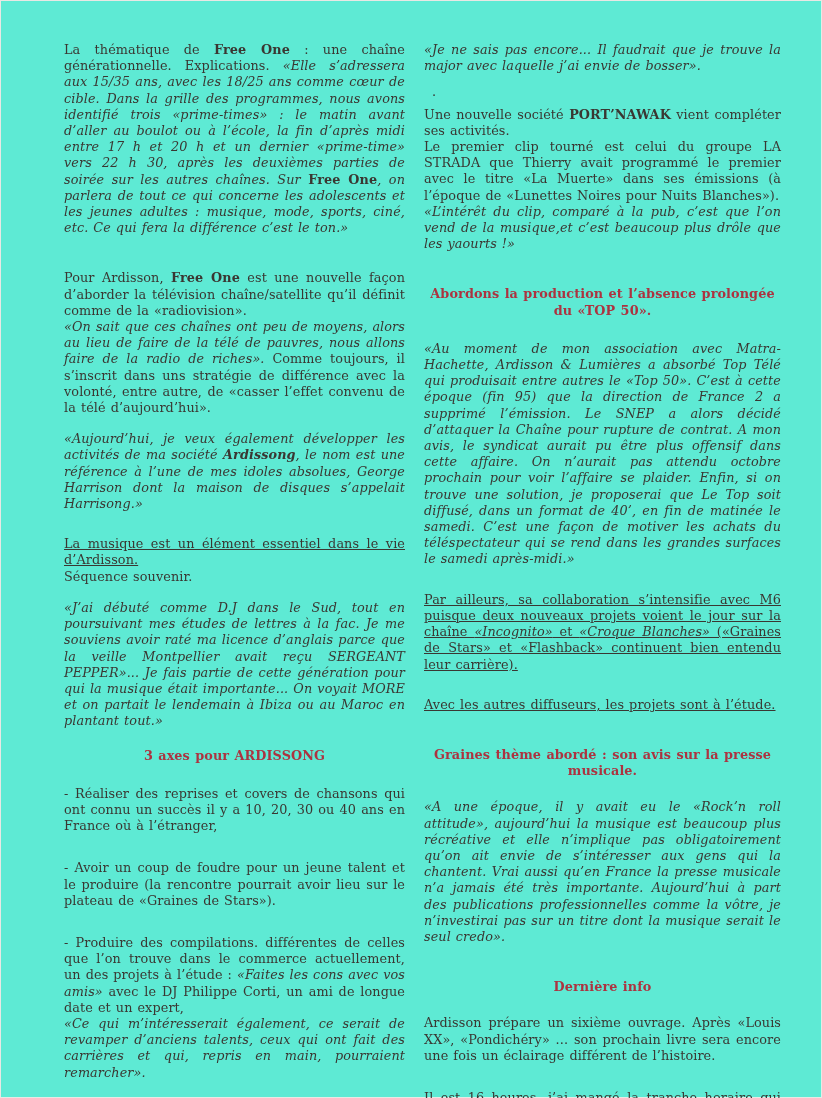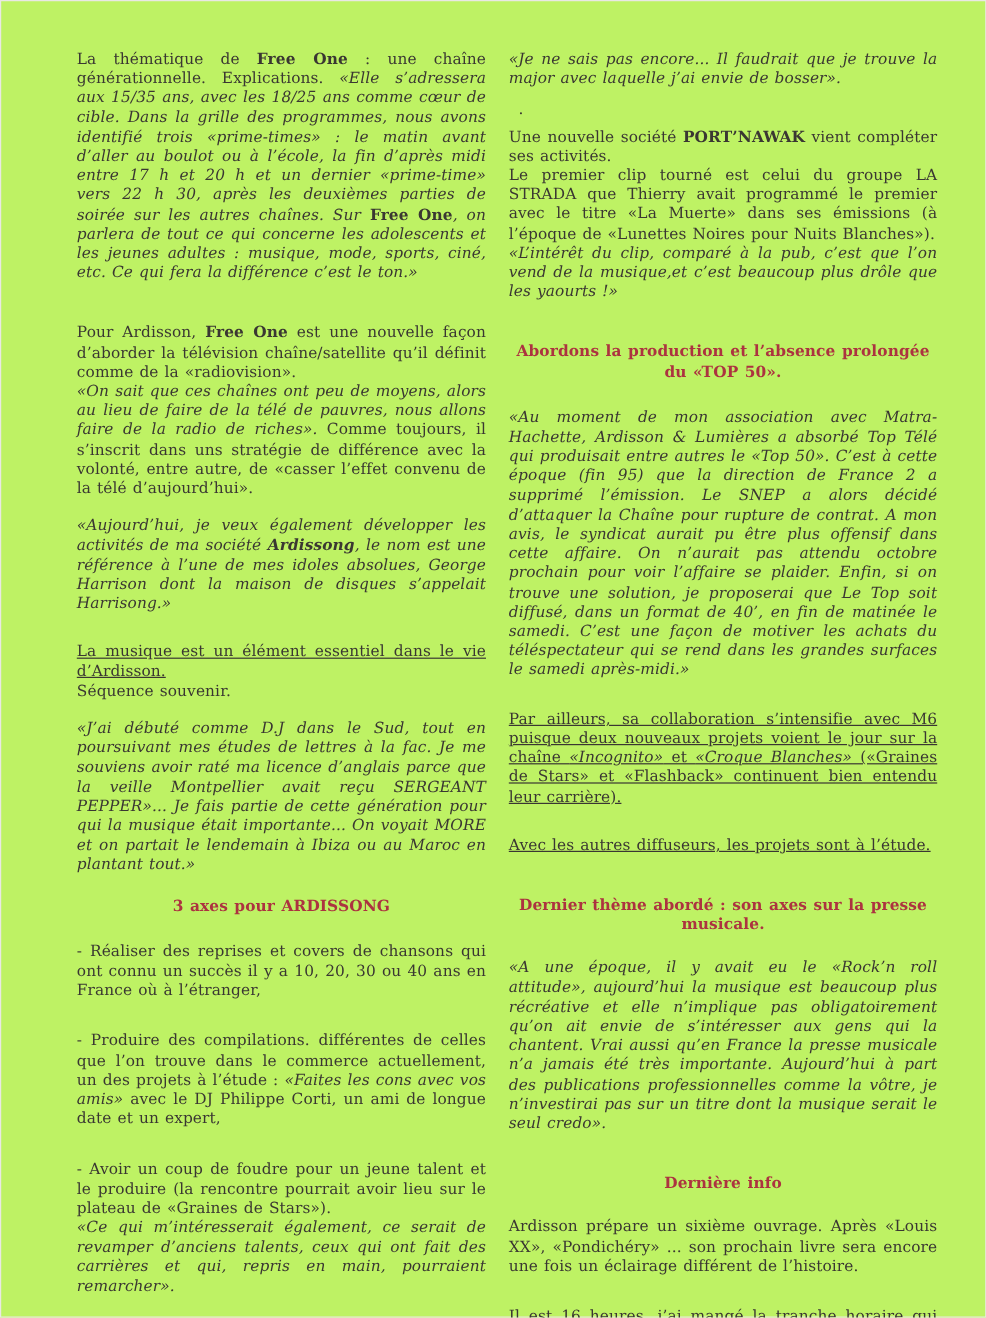--- a/index.html
+++ b/index.html
@@ -5,21 +5,21 @@
   * { box-sizing: border-box; }
   html, body { margin: 0; padding: 0; }
   body {
     width: 822px; height: 1098px;
     background: #ffffff;
     font-family: "DejaVu Serif", "Liberation Serif", serif;
   }
   .page {
     position: relative;
     width: 822px; height: 1098px;
-    background: #bef264;
+    background: #5eead4;
     overflow: hidden;
     color: #3a3732;
     box-shadow: inset 0 0 0 1px #e9e8e4;
   }
   .col { position: absolute; top: 42px; }
   .col.left  { left: 64px;  width: 341px; }
   .col.right { left: 424px; width: 357px; }
   .para {
     margin: 0;
     font-size: 12.8px;
@@ -75,23 +75,23 @@
 
     <p class="para mt-24">La musique est un élément essentiel dans le vie d’Ardisson.</p>
     <p class="para">Séquence souvenir.</p>
 
     <p class="para mt-15"><span class="i">«J’ai débuté comme D.J dans le Sud, tout en poursuivant mes études de lettres à la fac. Je me souviens avoir raté ma licence d’anglais parce que la veille Montpellier avait reçu SERGEANT PEPPER»... Je fais partie de cette génération pour qui la musique était importante... On voyait MORE et on partait le lendemain à Ibiza ou au Maroc en plantant tout.»</span></p>
 
     <p class="para heading mt-18">3 axes pour ARDISSONG</p>
 
     <p class="para mt-22">- Réaliser des reprises et covers de chansons qui ont connu un succès il y a 10, 20, 30 ou 40 ans en France où à l’étranger,</p>
 
+    <p class="para mt-26">- Avoir un coup de foudre pour un jeune talent et le produire (la rencontre pourrait avoir lieu sur le plateau de «Graines de Stars»).</p>
+
     <p class="para mt-26"><span>- Produire des compilations. différentes de celles que l’on trouve dans le commerce actuellement, un des projets à l’étude : </span><span class="i">«Faites les cons avec vos amis»</span><span> avec le DJ Philippe Corti, un ami de longue date et un expert,</span></p>
-
-    <p class="para mt-26">- Avoir un coup de foudre pour un jeune talent et le produire (la rencontre pourrait avoir lieu sur le plateau de «Graines de Stars»).</p>
     <p class="para"><span class="i">«Ce qui m’intéresserait également, ce serait de revamper d’anciens talents, ceux qui ont fait des carrières et qui, repris en main, pourraient remarcher».</span></p>
 
   </div>
 
   <div class="col right">
     <p class="para"><span class="i">«Je ne sais pas encore... Il faudrait que je trouve la major avec laquelle j’ai envie de bosser».</span></p>
 
     <p class="para dot mt-10">.</p>
 
     <p class="para mt-6"><span>Une nouvelle société </span><span class="b">PORT’NAWAK</span><span> vient compléter ses activités.</span></p>
@@ -101,21 +101,21 @@
     <p class="para"><span class="i">«L’intérêt du clip, comparé à la pub, c’est que l’on vend de la musique,et c’est beaucoup plus drôle que les yaourts !»</span></p>
 
     <p class="para heading mt-34">Abordons la production et l’absence prolongée du «TOP 50».</p>
 
     <p class="para mt-22"><span class="i">«Au moment de mon association avec Matra-Hachette, Ardisson &amp; Lumières a absorbé Top Télé qui produisait entre autres le «Top 50». C’est à cette époque (fin 95) que la direction de France 2 a supprimé l’émission. Le SNEP a alors décidé d’attaquer la Chaîne pour rupture de contrat. A mon avis, le syndicat aurait pu être plus offensif dans cette affaire. On n’aurait pas attendu octobre prochain pour voir l’affaire se plaider. Enfin, si on trouve une solution, je proposerai que Le Top soit diffusé, dans un format de 40’, en fin de matinée le samedi. C’est une façon de motiver les achats du téléspectateur qui se rend dans les grandes surfaces le samedi après-midi.»</span></p>
 
     <p class="para mt-24"><span>Par ailleurs, sa collaboration s’intensifie avec M6 puisque deux nouveaux projets voient le jour sur la chaîne </span><span class="i">«Incognito»</span><span> et </span><span class="i">«Croque Blanches»</span><span> («Graines de Stars» et «Flashback» continuent bien entendu leur carrière).</span></p>
 
     <p class="para mt-24">Avec les autres diffuseurs, les projets sont à l’étude.</p>
 
-    <p class="para heading mt-34">Dernier thème abordé : son axes sur la presse musicale.</p>
+    <p class="para heading mt-34">Graines thème abordé : son avis sur la presse musicale.</p>
 
     <p class="para mt-20"><span class="i">«A une époque, il y avait eu le «Rock’n roll attitude», aujourd’hui la musique est beaucoup plus récréative et elle n’implique pas obligatoirement qu’on ait envie de s’intéresser aux gens qui la chantent. Vrai aussi qu’en France la presse musicale n’a jamais été très importante. Aujourd’hui à part des publications professionnelles comme la vôtre, je n’investirai pas sur un titre dont la musique serait le seul credo».</span></p>
 
     <p class="para heading mt-34">Dernière info</p>
 
     <p class="para mt-20">Ardisson prépare un sixième ouvrage. Après «Louis XX», «Pondichéry» ... son prochain livre sera encore une fois un éclairage différent de l’histoire.</p>
 
     <p class="para mt-26">Il est 16 heures, j’ai mangé la tranche horaire qui m’était impartie</p>
 
   </div>

